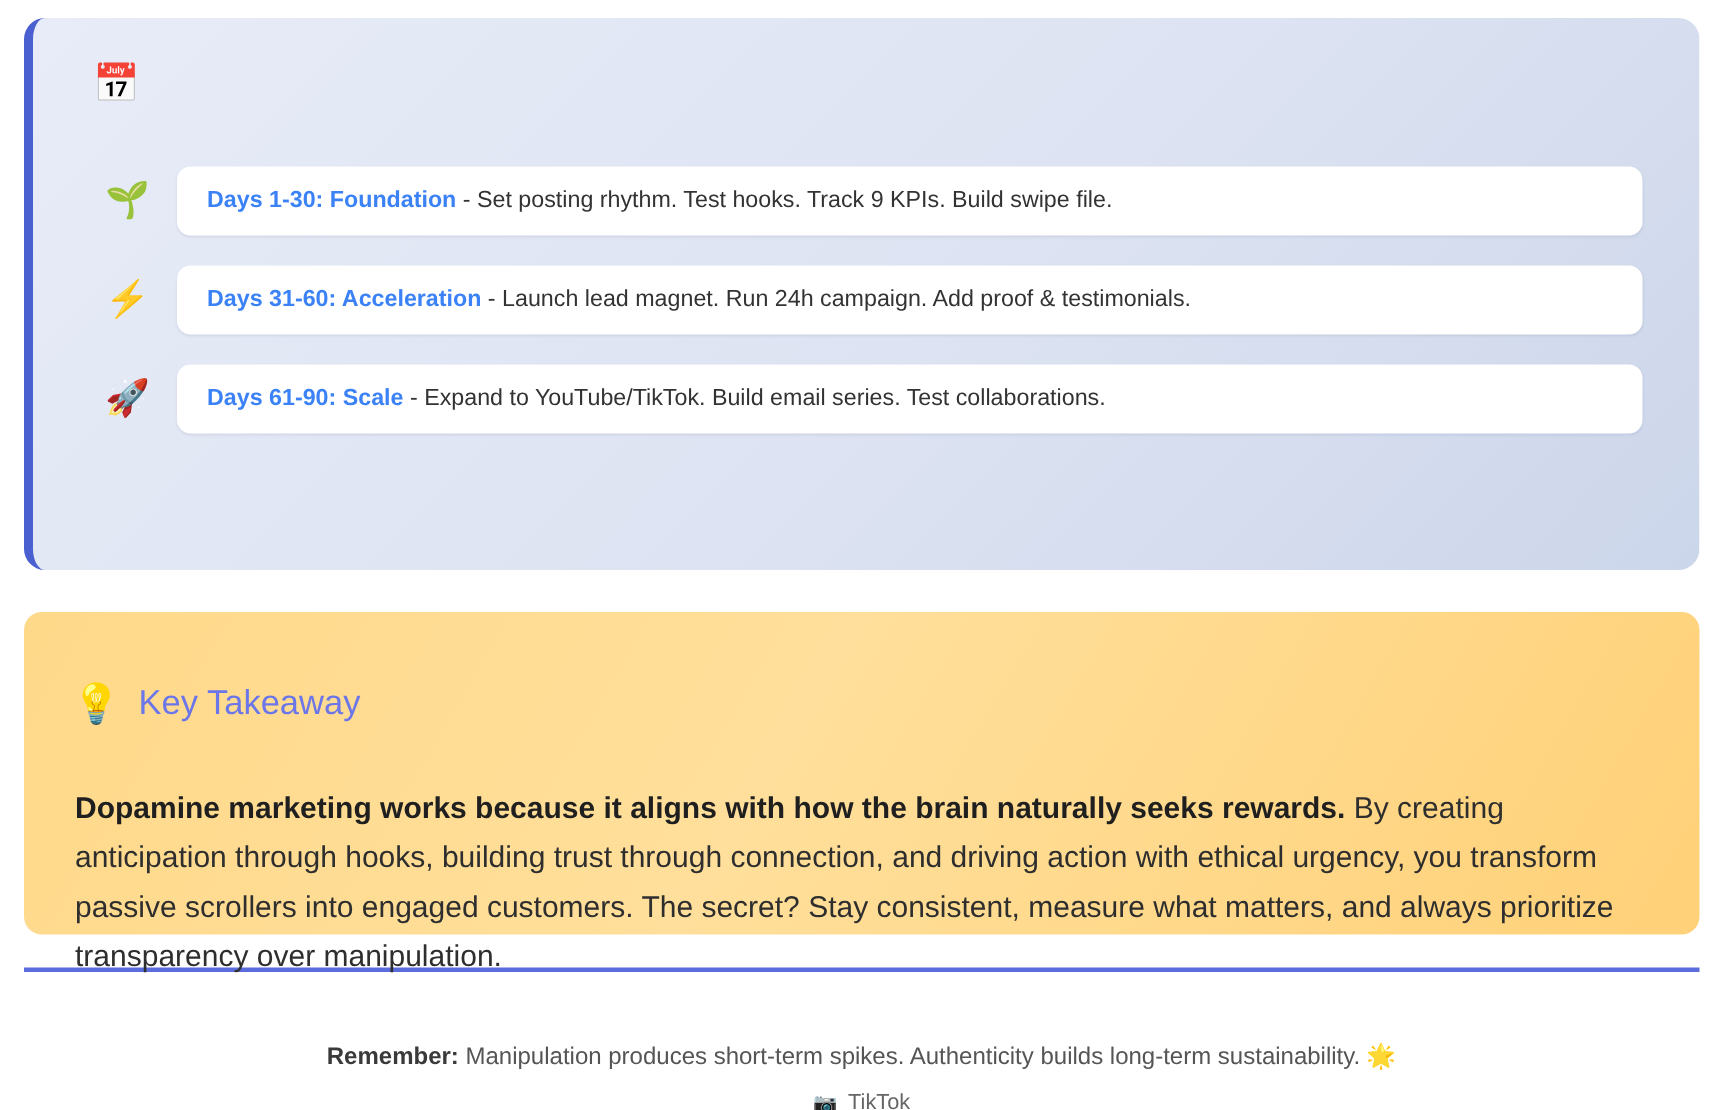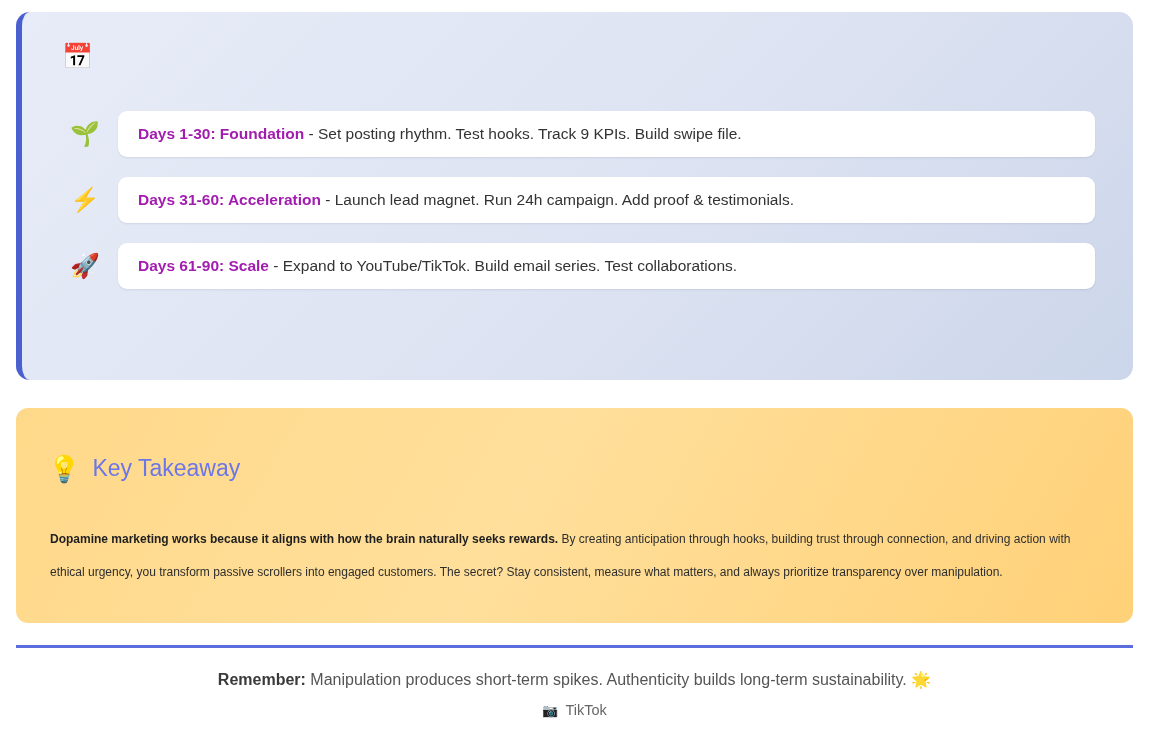--- a/index.html
+++ b/index.html
@@ -66,21 +66,21 @@
     flex: 1;
     background: #ffffff;
     border-radius: 9px;
     padding: 14px 20px;
     font-size: 15.5px;
     color: #333333;
     box-shadow: 0 1px 2px rgba(40,50,90,.10);
     margin-right: 8px;
   }
   .phase-pill b {
-    color: #a21caf;
+    color: #3b82f6;
     font-weight: bold;
   }
 
   
   .takeaway-card {
     margin-top: 28px;
     background: linear-gradient(120deg, #ffd98a 0%, #ffdf9b 45%, #ffd178 100%);
     border-radius: 12px;
     padding: 22px 26px 26px 26px;
     box-sizing: border-box;
@@ -95,21 +95,21 @@
   .takeaway-emoji {
     font-size: 26px;
     line-height: 1;
   }
   .takeaway-title {
     font-size: 23px;
     color: #6b76e8;
     font-weight: normal;
   }
   .takeaway-body {
-    font-size: 12px;
+    font-size: 20px;
     line-height: 33px;
     color: #2e2e2e;
     margin: 0 4px 0 8px;
   }
   .takeaway-body b {
     font-weight: bold;
     color: #1f1f1f;
   }
 
   
@@ -118,20 +118,21 @@
     border-top: 3px solid #5b6ddc;
     margin: 22px 0 0 0;
   }
   .footer {
     text-align: center;
     padding-top: 22px;
   }
   .footer-note {
     font-size: 16px;
     color: #555555;
+    margin-top: 24px;
   }
   .footer-note b {
     color: #3a3a3a;
     font-weight: bold;
   }
   .footer-brand {
     margin-top: 13px;
     font-size: 14.5px;
     color: #666666;
     display: flex;

